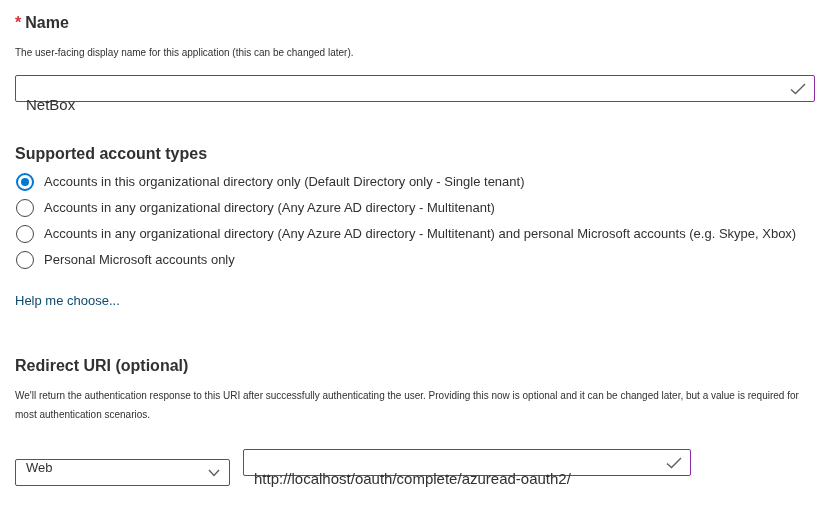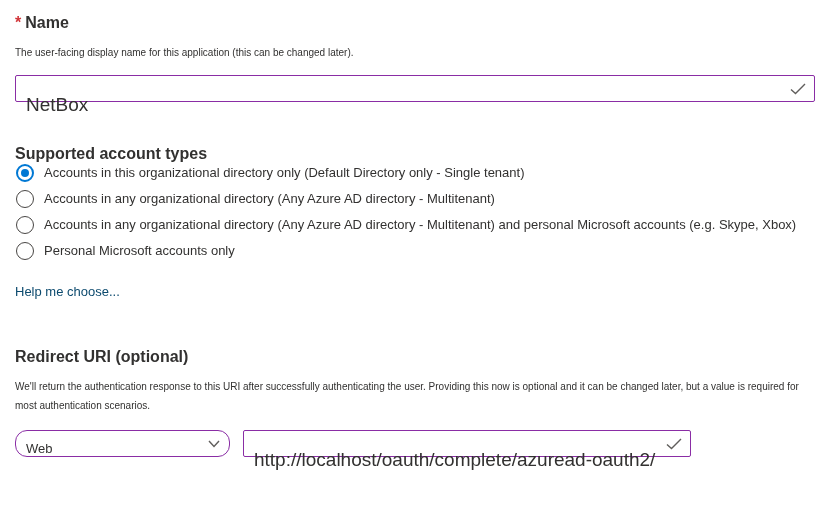--- a/index.html
+++ b/index.html
@@ -32,41 +32,41 @@
     background: #ffffff;
     display: flex;
     align-items: center;
   }
   .name-input-wrap { width: 800px; }
   .text-input {
     border: none;
     outline: none;
     background: transparent;
     font-family: "Liberation Sans", "DejaVu Sans", sans-serif;
-    font-size: 19px;
+    font-size: 15px;
     color: #323130;
     width: 100%;
     height: 100%;
     padding: 0 30px 0 10px;
     margin-top: 32px;
   }
   .input-check {
     position: absolute;
     right: 8px;
     top: 50%;
     transform: translateY(-50%);
     width: 16px;
     height: 12px;
     pointer-events: none;
   }
 
   .account-section { margin-top: 41px; }
   .question-text { margin-top: 17px; }
 
-  .radio-group { }
+  .radio-group { margin-top: 9px; }
   .radio-row {
     display: flex;
     align-items: center;
     height: 18px;
     margin-bottom: 8px;
     cursor: pointer;
   }
   .radio-circle {
     width: 18px;
     height: 18px;
@@ -115,26 +115,27 @@
   .redirect-controls {
     margin-top: 15px;
     display: flex;
     align-items: center;
   }
   .platform-select {
     position: relative;
     width: 215px;
     height: 27px;
     border: 1.5px solid #8a2da5;
-    border-radius: 12px;
+    border-radius: 2px;
     background: #ffffff;
     display: flex;
-    align-items: flex-end;
+    align-items: flex-start;
     cursor: pointer;
     flex: 0 0 auto;
+    margin-top: 20px;
   }
   .platform-select .select-value {
     font-size: 13px;
     color: #323130;
     padding-left: 10px;
   }
   .select-chevron {
     position: absolute;
     right: 9px;
     top: 50%;

